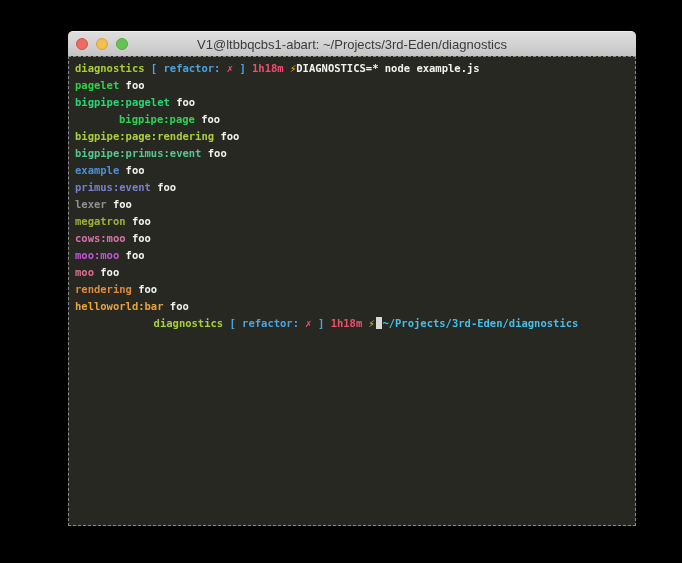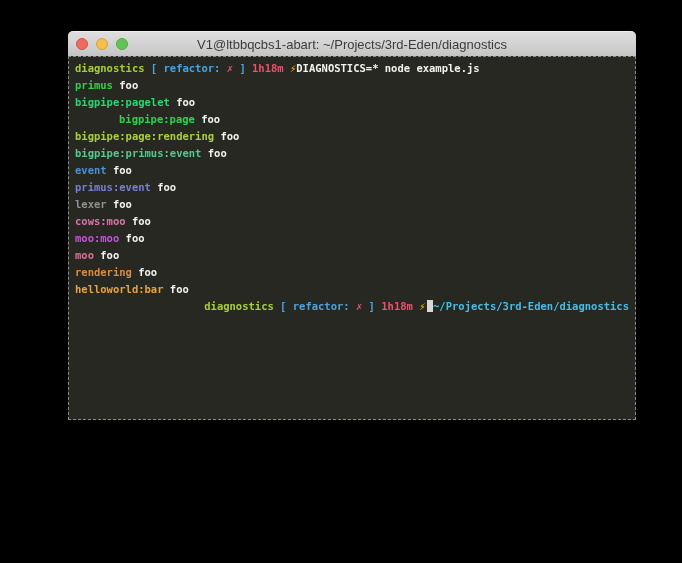--- a/index.html
+++ b/index.html
@@ -41,36 +41,36 @@
   .title-text {
     flex: 1;
     text-align: center;
     font-family: "Liberation Sans", sans-serif;
     font-size: 13px;
     color: #3c3c3c;
     white-space: nowrap;
     overflow: hidden;
   }
   .terminal-body {
-    height: 364px;
+    height: 470px;
     background: #272822;
     border: 1px dashed #8c8c8c;
     padding: 3px 6px 0 6px;
     overflow: hidden;
   }
   .term-line {
     font-size: 10.5px;
     font-weight: bold;
     line-height: 17px;
     white-space: pre;
     color: #f2f2f0;
   }
   .term-line.spread {
     display: flex;
-    justify-content: flex-end;
+    justify-content: center;
     margin-left: 28px;
   }
   .cursor {
     display: inline-block;
     width: 6.5px; height: 12px;
     background: #d8d8d8;
     vertical-align: -2px;
     margin-left: 1px;
   }
 </style>
@@ -82,28 +82,29 @@
     <div class="traffic-group">
       <div class="traffic" style="background: rgb(237, 107, 96); border-color: rgb(211, 84, 72);"></div>
       <div class="traffic" style="background: rgb(245, 190, 79); border-color: rgb(214, 162, 67);"></div>
       <div class="traffic" style="background: rgb(97, 197, 85); border-color: rgb(88, 169, 66);"></div>
     </div>
     <div class="title-text">V1@ltbbqcbs1-abart: ~/Projects/3rd-Eden/diagnostics</div>
   </div>
   <div class="terminal-body" style="background: rgb(39, 40, 34);">
     <div>
         <div class="term-line"><span><span style="color: rgb(166, 206, 57);">diagnostics</span><span style="color: rgb(74, 163, 224);"> [ refactor: </span><span style="color: rgb(232, 84, 124);">✗</span><span style="color: rgb(74, 163, 224);"> ] </span><span style="color: rgb(239, 79, 110);">1h18m</span><span style="color: rgb(242, 242, 240);"> </span><span style="color: rgb(255, 183, 23);">⚡</span><span style="color: rgb(242, 242, 240);">DIAGNOSTICS=* node example.js</span></span></div>
-        <div class="term-line"><span><span style="color: rgb(51, 207, 71);">primus</span><span style="color: rgb(242, 242, 240);"> foo</span></span></div>
+        <div class="term-line"><span><span style="color: rgb(51, 207, 71);">pagelet</span><span style="color: rgb(242, 242, 240);"> foo</span></span></div>
         <div class="term-line"><span><span style="color: rgb(43, 213, 115); margin-top: 22px;">bigpipe:pagelet</span><span style="color: rgb(242, 242, 240);"> foo</span></span></div>
         <div class="term-line"><span><span style="color: rgb(47, 210, 84); padding-left: 44px;">bigpipe:page</span><span style="color: rgb(242, 242, 240);"> foo</span></span></div>
         <div class="term-line"><span><span style="color: rgb(169, 206, 62);">bigpipe:page:rendering</span><span style="color: rgb(242, 242, 240);"> foo</span></span></div>
         <div class="term-line"><span><span style="color: rgb(87, 199, 142);">bigpipe:primus:event</span><span style="color: rgb(242, 242, 240);"> foo</span></span></div>
-        <div class="term-line"><span><span style="color: rgb(75, 143, 211);">event</span><span style="color: rgb(242, 242, 240);"> foo</span></span></div>
+        <div class="term-line"><span><span style="color: rgb(75, 143, 211);">example</span><span style="color: rgb(242, 242, 240);"> foo</span></span></div>
         <div class="term-line"><span><span style="color: rgb(122, 126, 210);">primus:event</span><span style="color: rgb(242, 242, 240);"> foo</span></span></div>
         <div class="term-line"><span><span style="color: rgb(144, 144, 144);">lexer</span><span style="color: rgb(242, 242, 240);"> foo</span></span></div>
+        <div class="term-line"><span><span style="color: rgb(156, 178, 58);">megatron</span><span style="color: rgb(242, 242, 240);"> foo</span></span></div>
         <div class="term-line"><span><span style="color: rgb(216, 115, 166);">cows:moo</span><span style="color: rgb(242, 242, 240);"> foo</span></span></div>
         <div class="term-line"><span><span style="color: rgb(195, 83, 214); margin-top: 22px;">moo:moo</span><span style="color: rgb(242, 242, 240);"> foo</span></span></div>
         <div class="term-line"><span><span style="color: rgb(218, 110, 147);">moo</span><span style="color: rgb(242, 242, 240);"> foo</span></span></div>
         <div class="term-line"><span><span style="color: rgb(220, 138, 65);">rendering</span><span style="color: rgb(242, 242, 240);"> foo</span></span></div>
         <div class="term-line"><span><span style="color: rgb(229, 163, 63);">helloworld:bar</span><span style="color: rgb(242, 242, 240);"> foo</span></span></div>
         <div class="term-line spread"><span><span style="color: rgb(166, 206, 57);">diagnostics</span><span style="color: rgb(74, 163, 224);"> [ refactor: </span><span style="color: rgb(232, 84, 124);">✗</span><span style="color: rgb(74, 163, 224);"> ] </span><span style="color: rgb(239, 79, 110);">1h18m</span><span style="color: rgb(242, 242, 240);"> </span><span style="color: rgb(255, 183, 23);">⚡</span><span class="cursor" style="background: rgb(216, 216, 216);"></span></span><span style="color: rgb(69, 189, 232);">~/Projects/3rd-Eden/diagnostics</span></div>
       </div>
   </div>
 </div>
 

